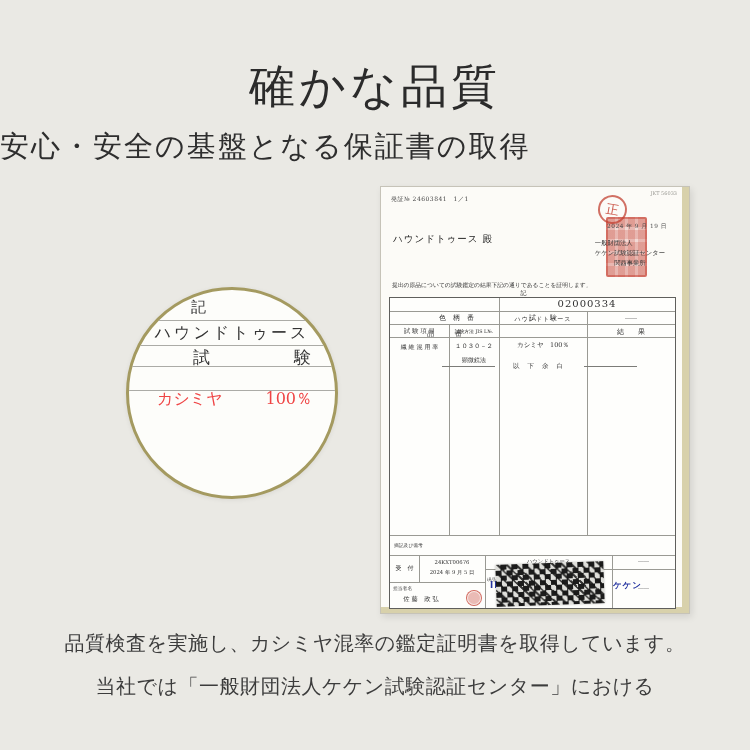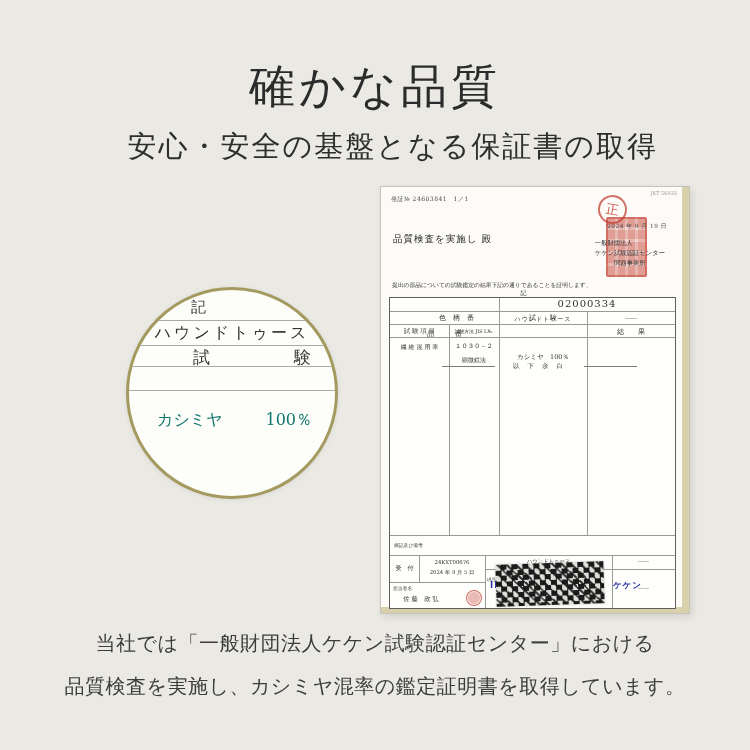--- a/index.html
+++ b/index.html
@@ -2,36 +2,36 @@
 <html><head>
 <meta charset="utf-8">
 <style>
   html,body{margin:0;padding:0;background:#eae9e4;}
   .stage{position:relative;width:750px;height:750px;background:#eae9e4;overflow:hidden;
          font-family:"DejaVu Serif","Liberation Serif",serif;color:#2e2e2e;}
 
   
   .title{position:absolute;top:56px;left:0;width:750px;text-align:center;
          font-size:46px;font-weight:500;letter-spacing:4px;color:#2b2b2b;}
-  .subtitle{position:absolute;top:127px;left:0;width:658px;text-align:right;
+  .subtitle{position:absolute;top:127px;left:0;width:658px;text-align:left;
          font-size:29px;font-weight:400;letter-spacing:2px;color:#2e2e2e;}
 
   
   .magnifier{position:absolute;left:126px;top:287px;width:206px;height:206px;border-radius:50%;
          border:3px solid #a49a60;background:#fdfdfa;overflow:hidden;
          box-shadow:0 1px 5px rgba(0,0,0,0.07);}
   .mag-line{position:absolute;left:0;width:100%;height:1px;background:#8f8f89;opacity:.75;}
   .ml1{top:30px;}.ml2{top:55px;}.ml3{top:76px;}.ml4{top:100px;}
   .mag-note{position:absolute;top:8px;left:62px;font-size:15px;color:#3a3a3a;}
   .mag-color{position:absolute;top:33px;left:0;width:100%;text-align:center;
          font-size:16px;letter-spacing:3px;color:#333;}
   .mag-test{position:absolute;top:56px;left:64px;width:118px;display:flex;
          justify-content:space-between;font-size:17px;color:#333;}
-  .mag-material{position:absolute;top:120px;left:28px;width:155px;display:flex;
-         justify-content:space-between;font-size:16px;color:#0f766e;}
+  .mag-material{position:absolute;top:99px;left:28px;width:155px;display:flex;
+         justify-content:space-between;font-size:16px;color:#ef4444;}
 
   
   .cert{position:absolute;left:380px;top:186px;width:308px;height:426px;background:#fcfbf7;
         border:1px solid #c6c3b8;box-shadow:2px 3px 7px rgba(0,0,0,0.10);}
   .edge-right{position:absolute;right:0;top:0;width:7px;height:100%;background:#d8d1ab;}
   .edge-bottom{position:absolute;left:0;bottom:0;width:100%;height:6px;background:#d8d1ab;}
   .doc-no{position:absolute;top:8px;left:10px;font-size:6px;color:#444;letter-spacing:.5px;}
   .corner-code{position:absolute;top:3px;right:12px;font-size:5px;color:#9a9a94;}
   .cert-title{position:absolute;top:17px;left:0;width:280px;text-align:center;font-size:14px;
         font-weight:600;letter-spacing:7px;color:#1e1e1e;}
@@ -108,21 +108,21 @@
     </div>
   </div>
 
   <div class="cert">
     <div class="edge-right"></div>
     <div class="edge-bottom"></div>
 
     <div class="doc-no">発証№ 24603841　1／1</div>
     <div class="corner-code">JKT 56033</div>
     <div class="approval-stamp">正</div>
-    <div class="addressee">品質検査を実施し 殿</div>
+    <div class="addressee">ハウンドトゥース 殿</div>
     <div class="issue-date">2024 年 9 月 19 日</div>
     <div class="org">
       <span class="o1">一般財団法人</span><br>
       <span class="o2">ケケン試験認証センター</span>
       <span class="o3">関西事業所</span>
     </div>
     <div class="office-seal"></div>
 
     <div class="statement">提出の原品についての試験鑑定の結果下記の通りであることを証明します。</div>
     <div class="note-mark">記</div>
@@ -151,21 +151,21 @@
       <div class="cell ctr dashtxt" style="top:16px;left:197px;width:88px;font-size:6px;">――</div>
 
       <div class="cell ctr" style="top:29px;left:0;width:59px;font-size:6.3px;">試 験 項 目</div>
       <div class="cell ctr" style="top:30px;left:59px;width:50px;font-size:4.8px;">試験方法 JIS L№.</div>
       <div class="cell ctr" style="top:15px;left:109px;width:88px;font-size:7px;">試　　験</div>
       <div class="cell ctr" style="top:28.5px;left:197px;width:88px;font-size:7px;">結　　果</div>
 
       <div class="cell ctr" style="top:45px;left:2px;width:55px;font-size:6px;">繊 維 混 用 率</div>
       <div class="cell ctr" style="top:44px;left:59px;width:50px;font-size:6.3px;">１０３０－２</div>
       <div class="cell ctr" style="top:58px;left:59px;width:50px;font-size:6px;">顕微鏡法</div>
-      <div class="cell ctr" style="top:55px;left:109px;width:88px;font-size:6.5px;">カシミヤ　100％</div>
+      <div class="cell ctr" style="top:43px;left:109px;width:88px;font-size:6.5px;">カシミヤ　100％</div>
       <div class="blank-line">
         <span class="bl-dash"></span>
         <span class="bl-txt">以 下 余 白</span>
         <span class="bl-dash"></span>
       </div>
 
       <div class="cell" style="top:237px;left:0;width:285px;height:20px;display:flex;align-items:center;padding-left:4px;box-sizing:border-box;font-size:4.8px;color:#444;">摘記及び備考</div>
 
       <div class="cell" style="top:257px;left:0;width:29px;height:27px;display:flex;align-items:center;justify-content:center;font-size:6px;">受　付</div>
       <div class="cell ctr" style="top:261px;left:29px;width:66px;font-size:5.3px;">24KXT00676</div>
@@ -181,17 +181,17 @@
       <div class="blue-stamp">
         <span>IMP</span>
         <span>ケケン</span>
       </div>
       <div class="swatch"></div>
       <div class="cell ctr dashtxt" style="top:287px;left:222px;width:63px;font-size:5.5px;">――</div>
     </div>
   </div>
 
   <div class="footer">
+    <div>品質検査を実施し、カシミヤ混率の鑑定証明書を取得しています。</div>
     <div>当社では「一般財団法人ケケン試験認証センター」における</div>
-    <div>品質検査を実施し、カシミヤ混率の鑑定証明書を取得しています。</div>
   </div>
 
 </div>
 
 </body></html>

